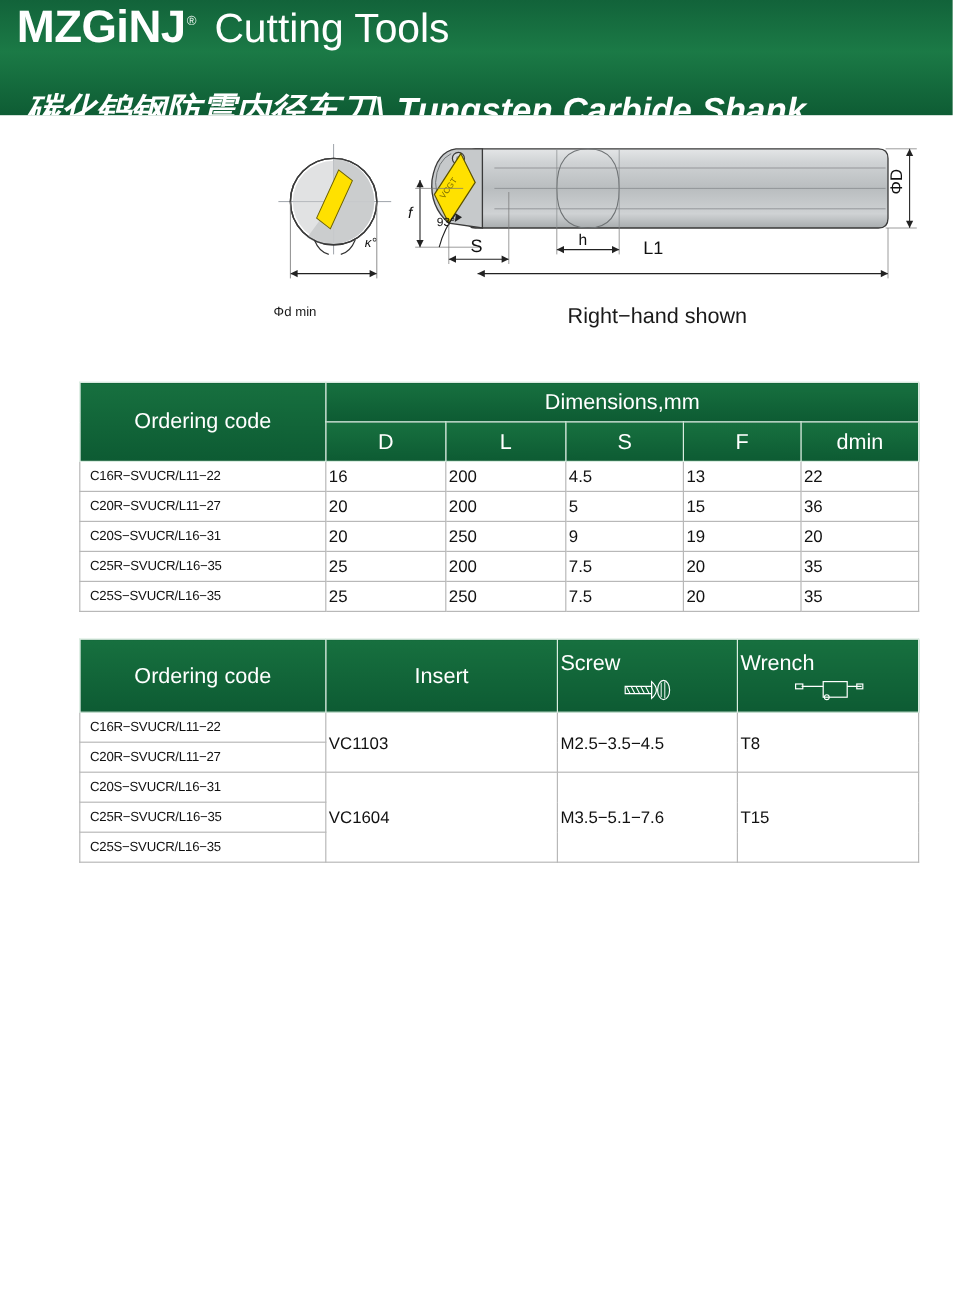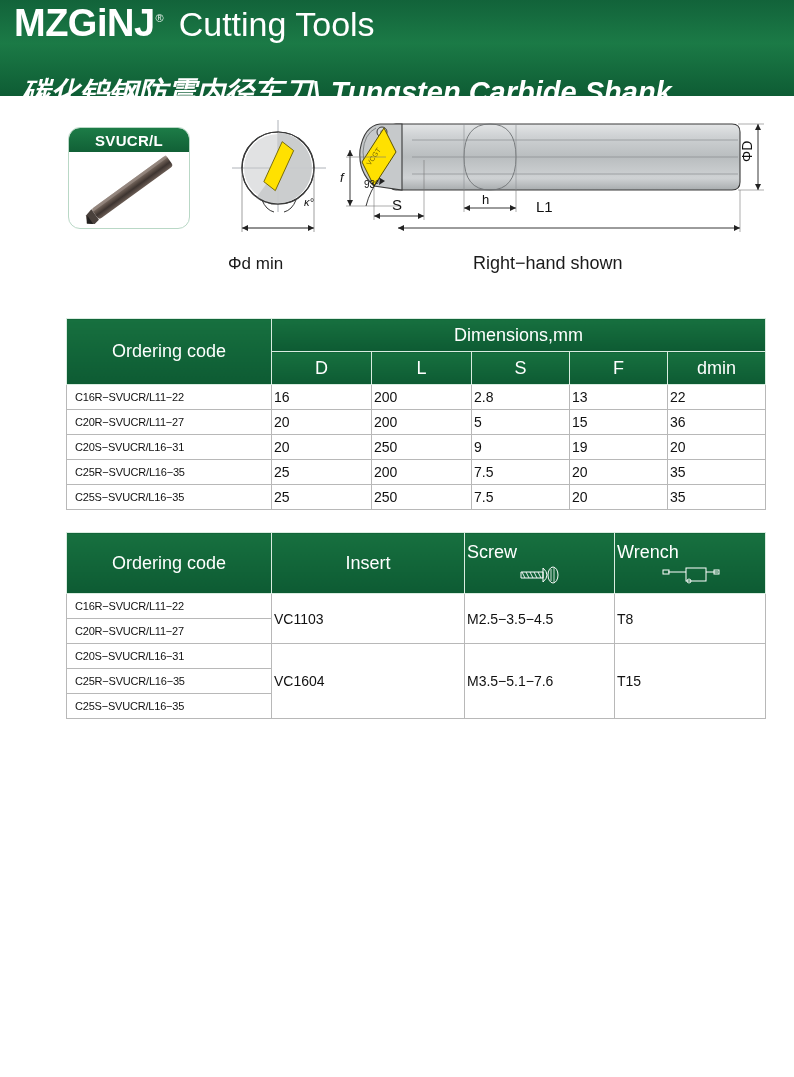--- a/index.html
+++ b/index.html
@@ -103,21 +103,21 @@
     position: relative;
     height: 76px;
   }
 
   .caption {
     position: absolute;
     font-family: "Liberation Sans", sans-serif;
     color: #1a1a1a;
     white-space: nowrap;
   }
-  .cap-dmin  { left: 228px; top: 158px; font-size: 17px; }
+  .cap-dmin  { left: 228px; top: 158px; font-size: 11px; }
   .cap-rh    { left: 473px; top: 157px; font-size: 18px; }
 
   
   .tbl {
     position: absolute;
     border-collapse: collapse;
     table-layout: fixed;
     font-family: "Liberation Sans", sans-serif;
   }
   #table1 { left: 66px; top: 318px; width: 699px; }
@@ -164,41 +164,20 @@
       <span class="brand-reg">®</span>
     <span class="tagline-en">Cutting Tools</span>
   </div>
   <div class="banner-line2">
     <span class="cn">碳化钨钢防震内径车刀\</span><span> Tungsten Carbide Shank</span>
   </div>
 </div>
 
 <div class="diagram-area">
 
-  <div class="photo-card">
-    <div class="photo-card-head">SVUCR/L</div>
-    <div class="photo-body">
-      <svg width="118" height="76" viewBox="0 0 118 76">
-        <defs>
-          <linearGradient id="barg" x1="0" y1="0" x2="0" y2="1">
-            <stop offset="0%" stop-color="#8d7f76"></stop>
-            <stop offset="38%" stop-color="#5e5149"></stop>
-            <stop offset="62%" stop-color="#3d3430"></stop>
-            <stop offset="100%" stop-color="#6b5d55"></stop>
-          </linearGradient>
-        </defs>
-        <g transform="rotate(-36 59 38)">
-          <rect x="18" y="32" width="92" height="13" rx="3" fill="url(#barg)"></rect>
-          <rect x="18" y="32" width="92" height="3" fill="#9e9088" opacity="0.65"></rect>
-          <path d="M18 32 L10 34 L6 41 L12 46 L18 45 Z" fill="#4a413c"></path>
-          <path d="M11 35 L6 41 L11 45 Z" fill="#22201f"></path>
-        </g>
-      </svg>
-    </div>
-  </div>
 
   <svg style="position:absolute; left:222px; top:20px;" width="112" height="140" viewBox="0 0 112 140">
     <line x1="56" y1="4" x2="56" y2="96" stroke="#9aa0a6" stroke-width="0.8"></line>
     <line x1="10" y1="52" x2="104" y2="52" stroke="#9aa0a6" stroke-width="0.8"></line>
     <circle cx="56" cy="52" r="36" fill="none" stroke="#3a3a3a" stroke-width="1.2"></circle>
     <path d="M56 16 A36 36 0 1 1 34 82 L56 52 Z" fill="#c9cbcc" opacity="0.9"></path>
     <circle cx="56" cy="52" r="34" fill="#c9cbcc" opacity="0.55"></circle>
     <circle cx="56" cy="52" r="36" fill="none" stroke="#3a3a3a" stroke-width="1.2"></circle>
     <g transform="rotate(22 56 52)">
       <path d="M50 26 L64 30 L62 74 L48 70 Z" fill="#ffe100" stroke="#6b6000" stroke-width="0.8"></path>
@@ -304,21 +283,21 @@
       <th class="hdr-sub">S</th>
       <th class="hdr-sub">F</th>
       <th class="hdr-sub">dmin</th>
     </tr>
   </thead>
   <tbody>
     <tr>
       <td class="code">C16R−SVUCR/L11−22</td>
       <td>16</td>
       <td>200</td>
-      <td>2.8</td>
+      <td>4.5</td>
       <td>13</td>
       <td>22</td>
     </tr>
     <tr>
       <td class="code">C20R−SVUCR/L11−27</td>
       <td>20</td>
       <td>200</td>
       <td>5</td>
       <td>15</td>
       <td>36</td>

